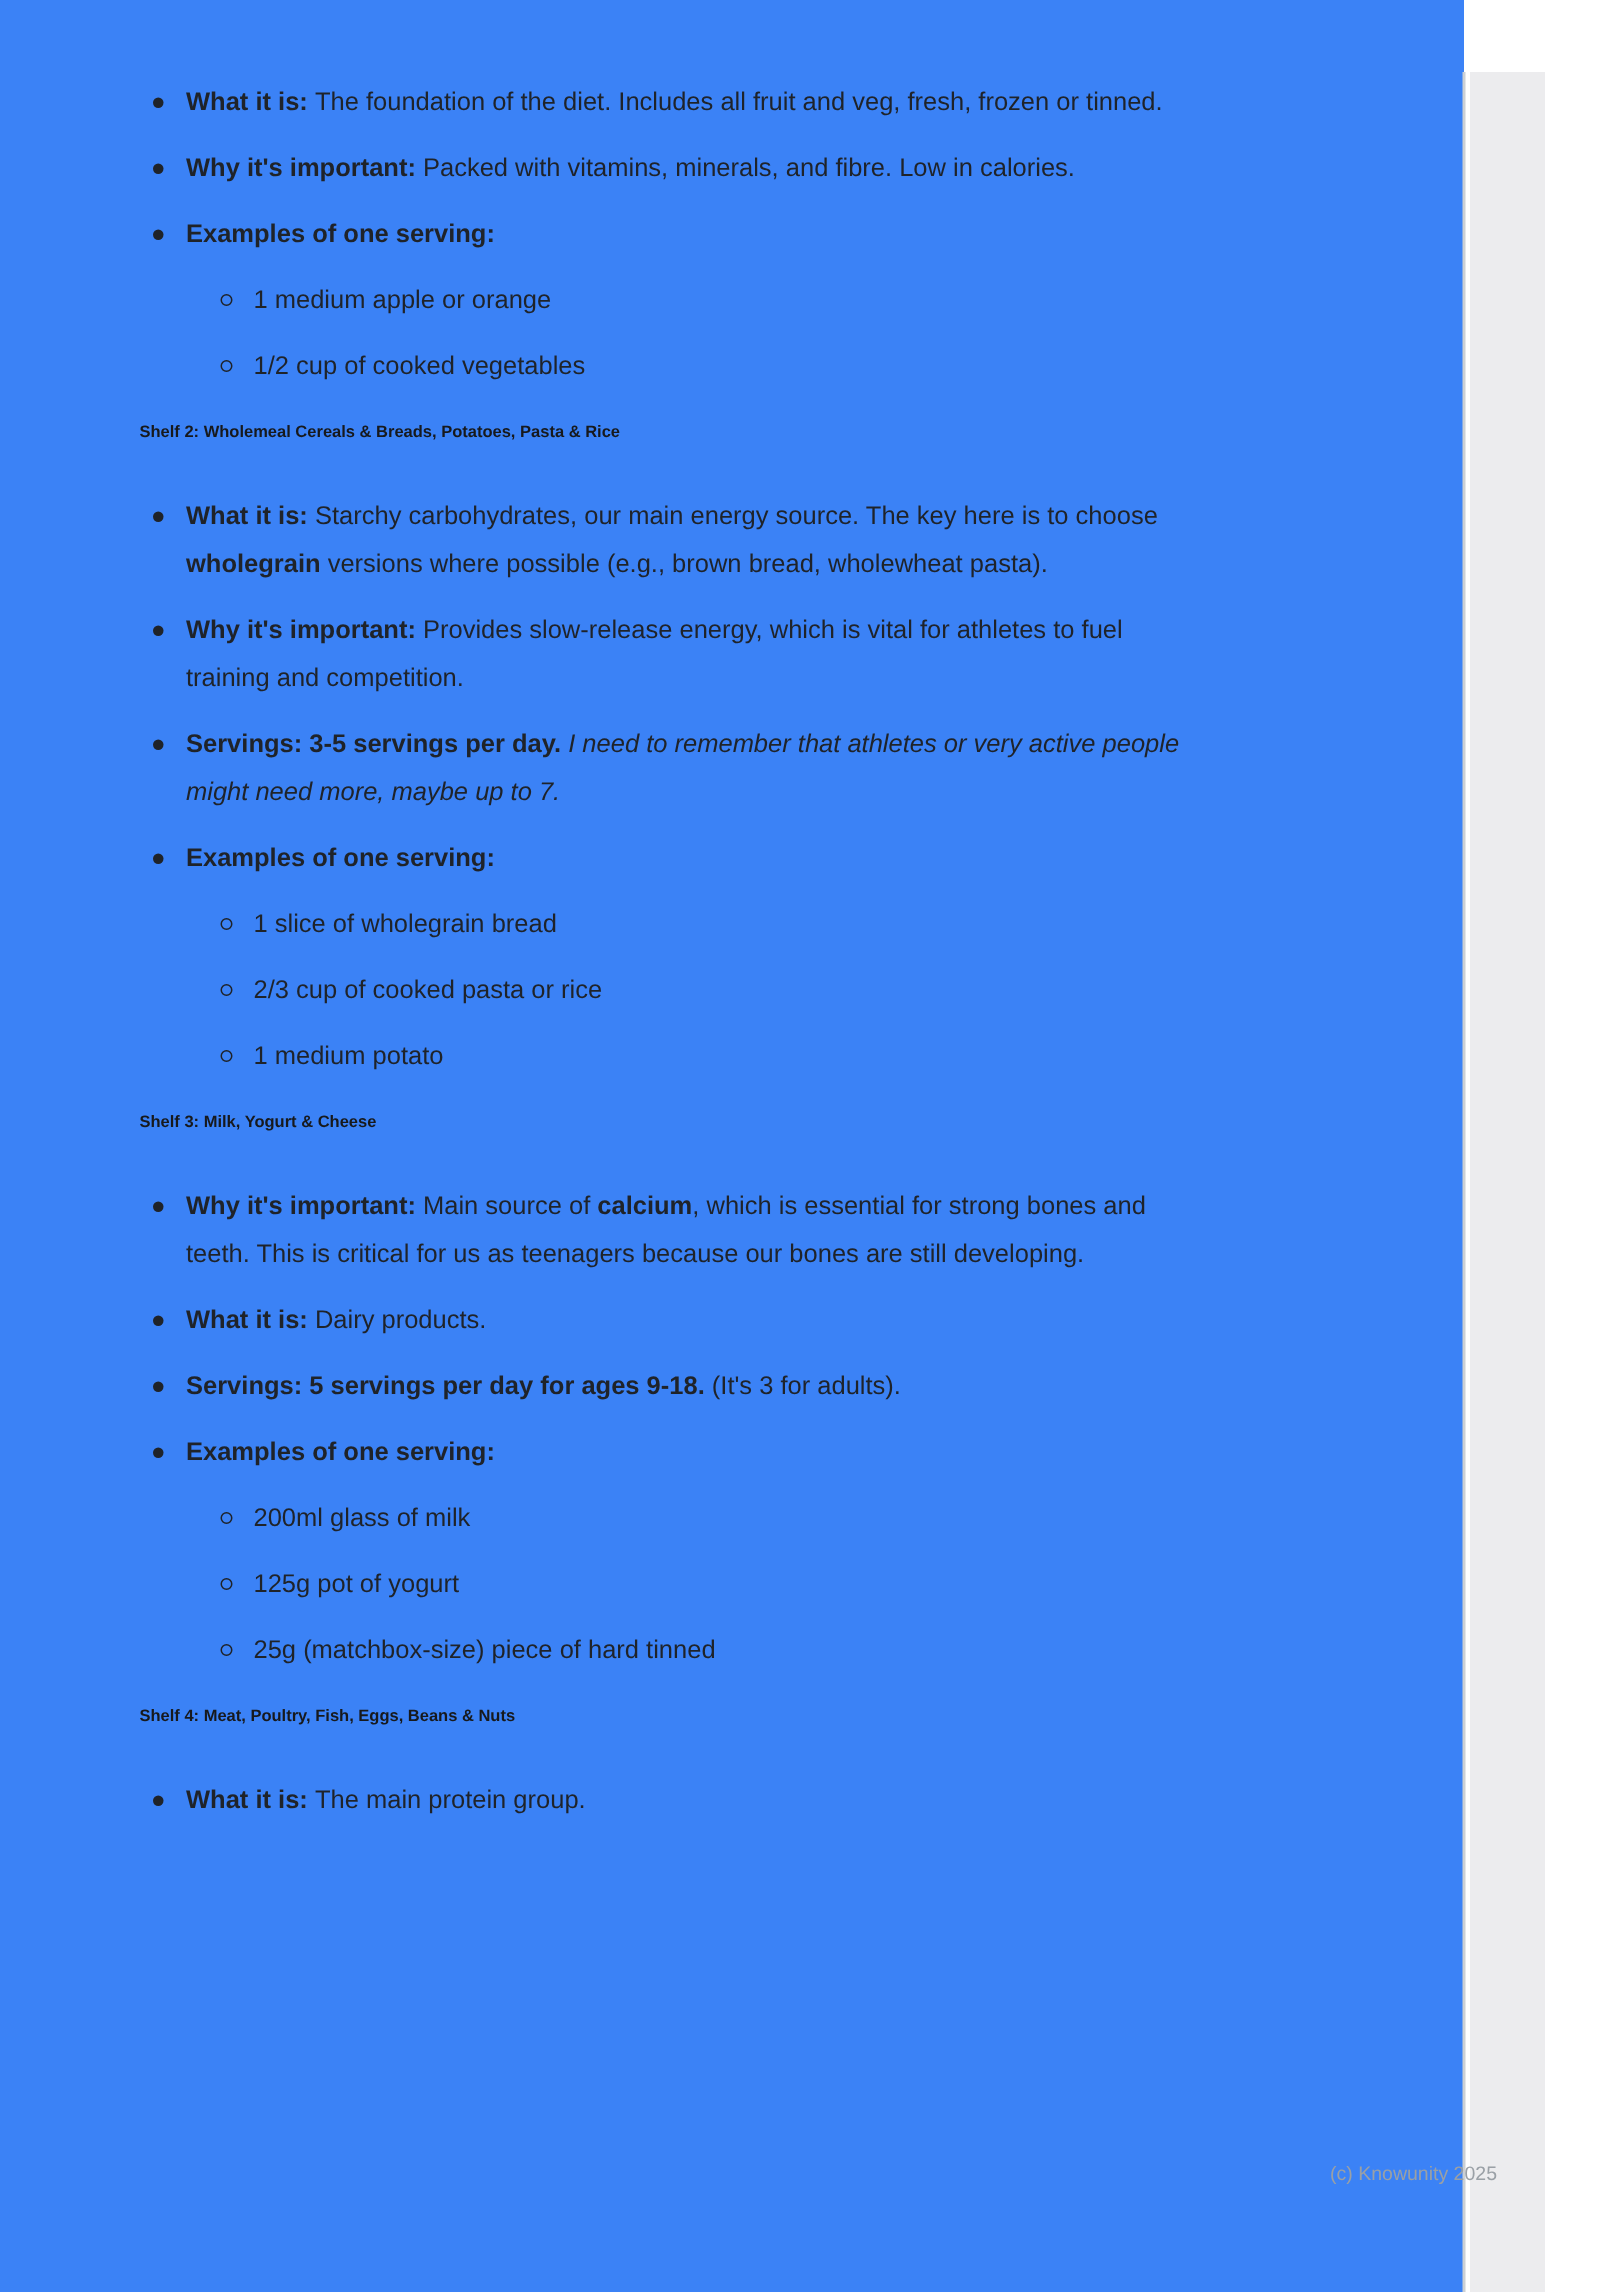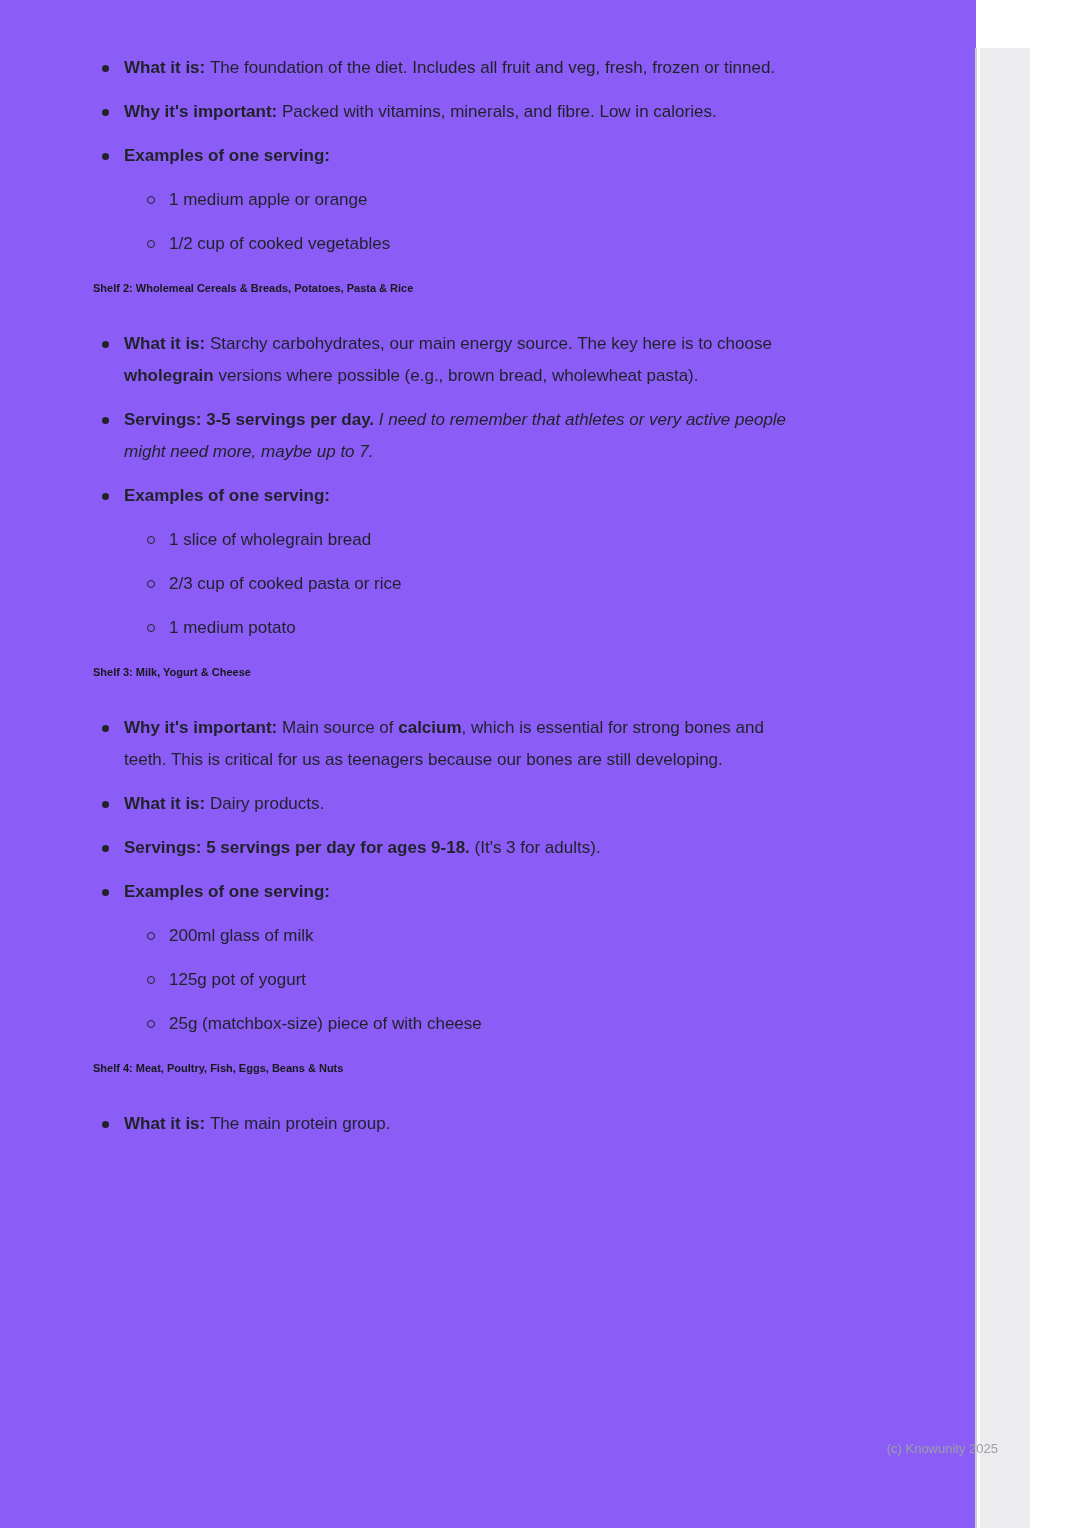--- a/index.html
+++ b/index.html
@@ -15,21 +15,21 @@
     font-family: "Liberation Sans", sans-serif;
     color: #1f2329;
   }
 
   .page {
     position: absolute;
     top: 0;
     left: 0;
     width: 976px;
     height: 1528px;
-    background: #8b5cf6;
+    background: #3b82f6;
   }
 
   .content {
     box-sizing: content-box;
     padding: 52px 0 0 93px;
     width: 705px;
     font-size: 17px;
     line-height: 32px;
   }
 
@@ -127,36 +127,37 @@
         <li class="doc-item"><span class="b">What it is: </span><span>The foundation of the diet. Includes all fruit and veg, fresh, frozen or tinned.</span></li>
         <li class="doc-item"><span class="b">Why it's important: </span><span>Packed with vitamins, minerals, and fibre. Low in calories.</span></li>
         <li class="doc-item"><span class="b">Examples of one serving:</span><ul class="doc-sublist">
             <li class="doc-subitem"><span>1 medium apple or orange</span></li>
             <li class="doc-subitem"><span>1/2 cup of cooked vegetables</span></li>
           </ul></li>
       </ul>
       <h3 class="doc-heading">Shelf 2: Wholemeal Cereals &amp; Breads, Potatoes, Pasta &amp; Rice</h3>
       <ul class="doc-list">
         <li class="doc-item"><span class="b">What it is: </span><span>Starchy carbohydrates, our main energy source. The key here is to choose </span><span class="b">wholegrain</span><span> versions where possible (e.g., brown bread, wholewheat pasta).</span></li>
+        <li class="doc-item"><span class="b">Why it's important: </span><span>Provides slow-release energy, which is vital for athletes to fuel training and competition.</span></li>
         <li class="doc-item"><span class="b">Servings: 3-5 servings per day. </span><span class="i">I need to remember that athletes or very active people might need more, maybe up to 7.</span></li>
         <li class="doc-item"><span class="b">Examples of one serving:</span><ul class="doc-sublist">
             <li class="doc-subitem"><span>1 slice of wholegrain bread</span></li>
             <li class="doc-subitem"><span>2/3 cup of cooked pasta or rice</span></li>
             <li class="doc-subitem"><span>1 medium potato</span></li>
           </ul></li>
       </ul>
       <h3 class="doc-heading">Shelf 3: Milk, Yogurt &amp; Cheese</h3>
       <ul class="doc-list">
         <li class="doc-item"><span class="b">Why it's important: </span><span>Main source of </span><span class="b">calcium</span><span>, which is essential for strong bones and teeth. This is critical for us as teenagers because our bones are still developing.</span></li>
         <li class="doc-item"><span class="b">What it is: </span><span>Dairy products.</span></li>
         <li class="doc-item"><span class="b">Servings: 5 servings per day for ages 9-18. </span><span>(It's 3 for adults).</span></li>
         <li class="doc-item"><span class="b">Examples of one serving:</span><ul class="doc-sublist">
             <li class="doc-subitem"><span>200ml glass of milk</span></li>
             <li class="doc-subitem"><span>125g pot of yogurt</span></li>
-            <li class="doc-subitem"><span>25g (matchbox-size) piece of with cheese</span></li>
+            <li class="doc-subitem"><span>25g (matchbox-size) piece of hard tinned</span></li>
           </ul></li>
       </ul>
       <h3 class="doc-heading">Shelf 4: Meat, Poultry, Fish, Eggs, Beans &amp; Nuts</h3>
       <ul class="doc-list">
         <li class="doc-item"><span class="b">What it is: </span><span>The main protein group.</span></li>
       </ul>
     </div>
 </div>
 
 <div class="page-right-border"></div>

